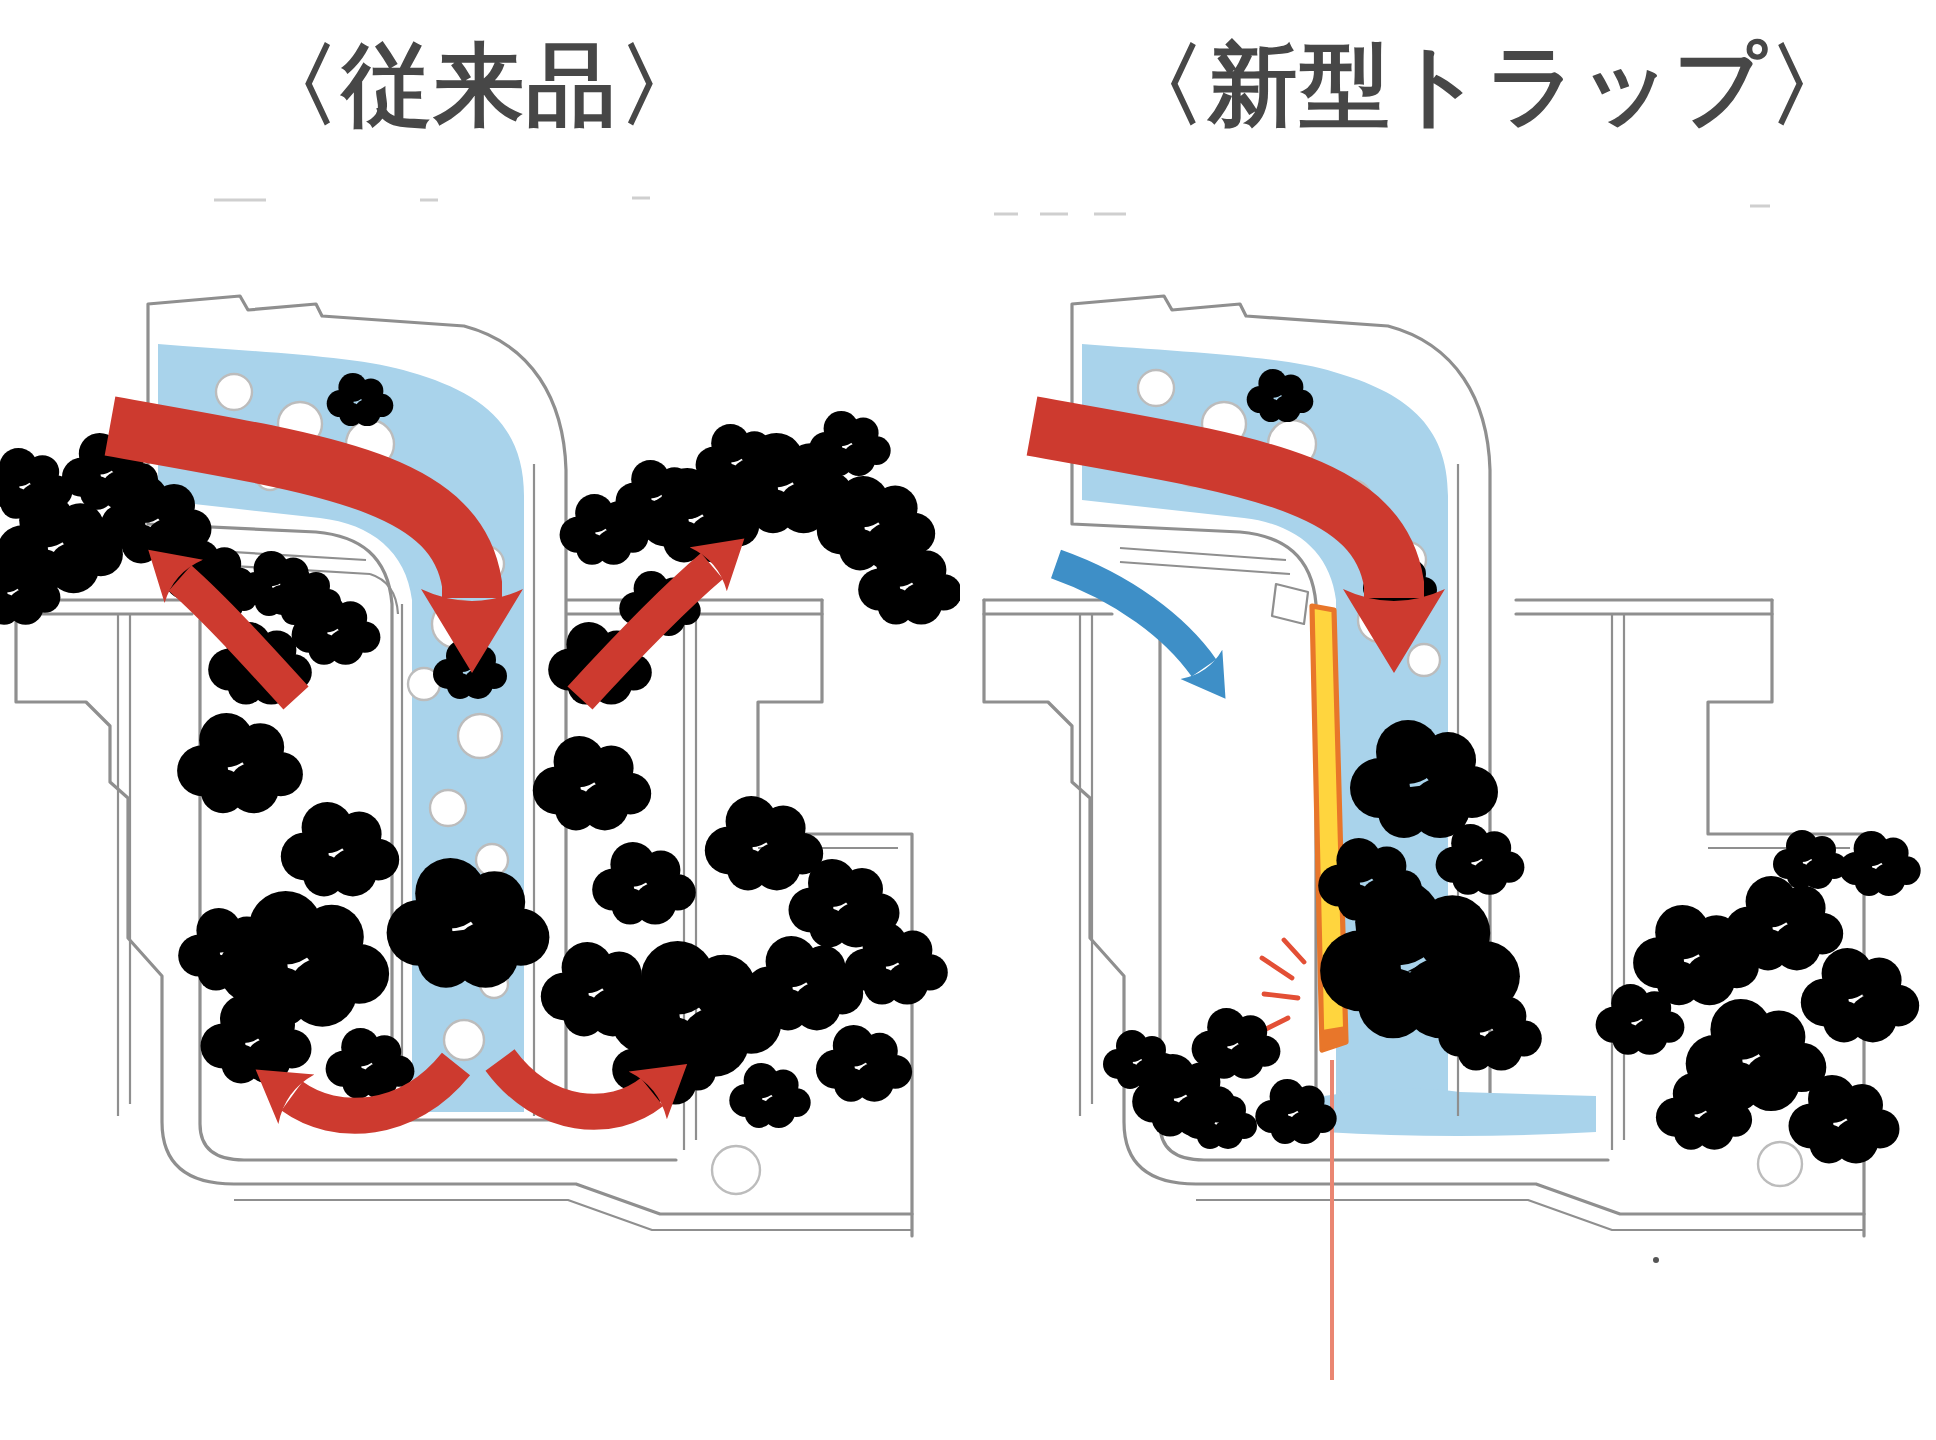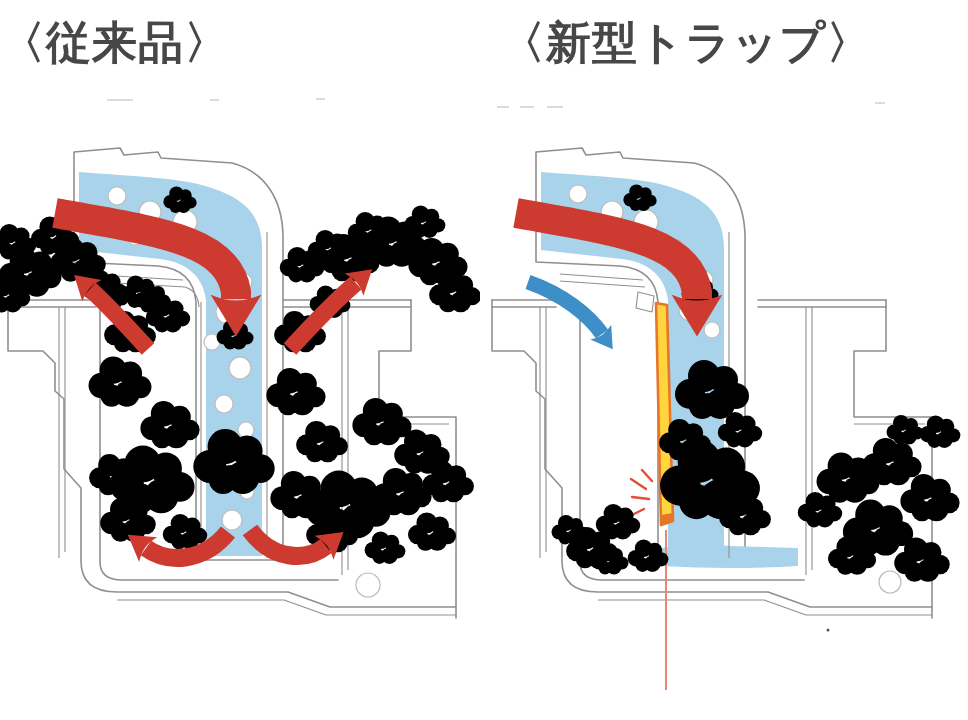--- a/index.html
+++ b/index.html
@@ -1,18 +1,18 @@
 <!DOCTYPE html>
 <html style="--arrow-red: #cd3a2f; --water-blue: #a9d3eb; --air-arrow-blue: #3e8fc7; --flap-yellow: #ffd53e; --flap-orange: #e8762a; --sparkle-red: #e34f35; --leader-line: #ea8672; --outline-gray: #8f8f8f; --foam-outline: #ababab; --face-dark: #3a3a3a; --title-gray: #474747;"><head>
 <meta charset="utf-8">
 <style>
   html,body{margin:0;padding:0;background:#fff;}
   .stage{position:relative;width:968px;height:720px;background:#fff;overflow:hidden;
          font-family:"Liberation Sans",sans-serif;}
-  .panel-title{position:absolute;top:12px;height:62px;line-height:62px;text-align:left;
+  .panel-title{position:absolute;top:12px;height:62px;line-height:62px;text-align:center;
          font-size:45px;font-weight:600;letter-spacing:1px;color:var(--title-gray);}
   .panel-title.left{left:0;width:480px;}
   .panel-title.right{left:500px;width:488px;}
   svg{position:absolute;display:block;}
   .outline{stroke:var(--outline-gray);fill:none;stroke-width:1.6;stroke-linejoin:round;stroke-linecap:round;}
   .outline2{stroke:var(--outline-gray);fill:none;stroke-width:1.1;stroke-linejoin:round;}
   .pipe{fill:#ffffff;stroke:var(--outline-gray);stroke-width:1.6;stroke-linejoin:round;}
   .water{fill:var(--water-blue);stroke:none;}
   .bubble{fill:#ffffff;stroke:#bcbcbc;stroke-width:1.2;}
   .arrow-red{stroke:var(--arrow-red);fill:none;}

